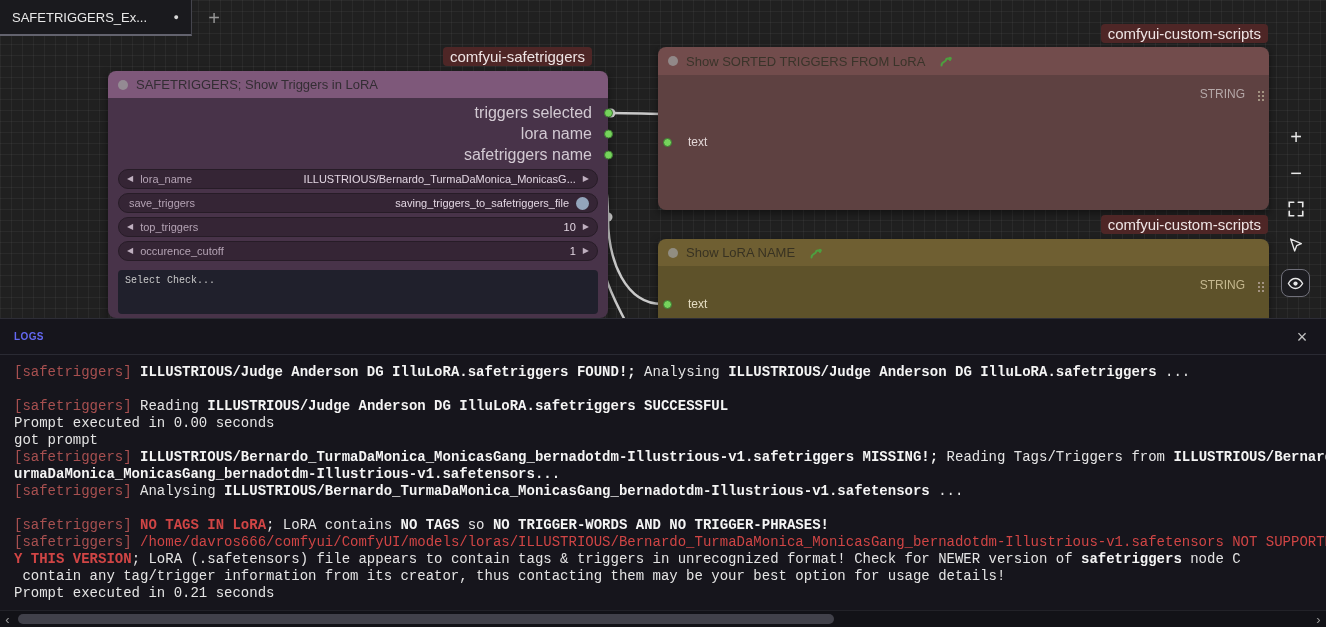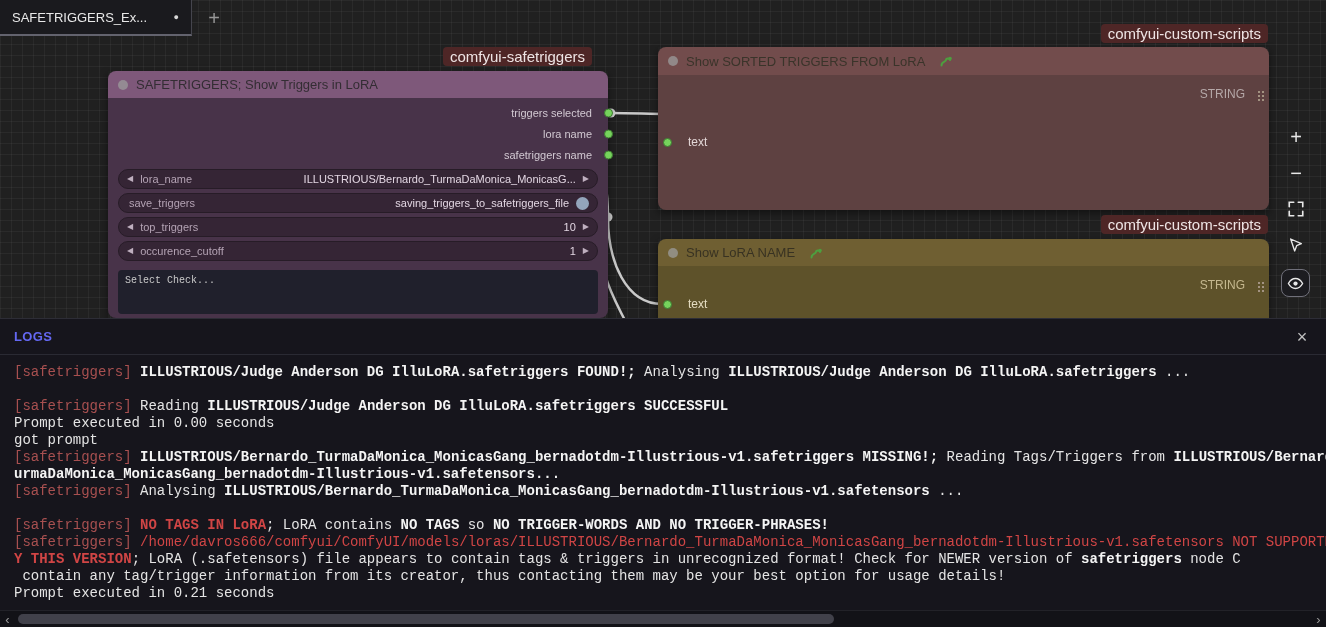--- a/index.html
+++ b/index.html
@@ -35,21 +35,21 @@
   .node { position:absolute; border-radius:0; box-shadow:0 3px 8px rgba(0,0,0,0.45); z-index:3; }
   .node-header { height:27px; display:flex; align-items:center; padding:0 10px; gap:8px;
     border-radius:8px 8px 0 0; font-size:13px; }
   .header-dot { width:10px; height:10px; border-radius:50%; background:#9c9c9c; opacity:.75; flex:none; }
 
   
   .node1 { left:108px; top:71px; width:500px; }
   .node1 .node-header { background:#7e587a; color:#332d33; }
   .node1 .node-body { background:#483349; border-radius:0 0 8px 8px; height:220px; padding-top:4px; position:relative; }
   .slot-out { height:21px; display:flex; justify-content:flex-end; align-items:center;
-    padding-right:16px; color:#d2c9d2; font-size:11px; position:relative; }
+    padding-right:16px; color:#d2c9d2; font-size:16px; position:relative; }
   .gdot { width:9px; height:9px; border-radius:50%; background:#76d35c; border:1px solid #3e7a32; flex:none; }
   .slot-out .gdot { position:absolute; right:-5px; top:50%; transform:translateY(-50%); }
   .widget { height:20px; margin:4px 10px 0; background:#352535; border:1px solid #271c27;
     border-radius:10px; display:flex; align-items:center; padding:0 8px; font-size:11px; }
   .warrow { color:#bfafbf; font-size:8px; line-height:1; flex:none; }
   .wlabel { margin-left:7px; color:#b4a3b4; }
   .wvalue { margin-left:auto; margin-right:7px; color:#e2d6e2; white-space:nowrap; }
   .knob { width:13px; height:13px; border-radius:50%; background:#93a5bb; flex:none; }
   .txtarea { margin:9px 10px 0; height:44px; background:#20202c; border-radius:4px;
     color:#c9c9c9; font:10px "Liberation Mono", monospace; padding:5px 7px; }
@@ -79,21 +79,21 @@
   .tb-fit     { top:196px; }
   .tb-cursor  { top:232px; }
   .tb-eye { top:269px; left:1281px; width:29px; height:28px; border:1px solid #70707a;
     border-radius:8px; background:#1c1c20; }
 
   
   .logs { position:absolute; left:0; right:0; bottom:0; height:309px; background:#16151c;
     border-top:1px solid #2d2d36; z-index:20; }
   .logs-header { height:36px; display:flex; align-items:center; padding:0 14px;
     border-bottom:1px solid #2a2a33; }
-  .logs-title { color:#6468f2; font-weight:bold; font-size:13px; letter-spacing:.4px; }
+  .logs-title { color:#6468f2; font-weight:bold; font-size:10px; letter-spacing:.4px; }
   .logs-close { margin-left:auto; color:#c2c2c2; font-size:18px; line-height:1; width:20px; text-align:center; }
   .log-lines { position:absolute; top:37px; left:0; right:0; bottom:17px; padding:8px 0 0 14px;
     font:14px "Liberation Mono", monospace; line-height:17px; white-space:pre; overflow:hidden; }
   .log-line { min-height:17px; }
   .seg-tag { color:#a85050;text-align:right; }
   .seg-n   { color:#e4e4e4; }
   .seg-b   { color:#f4f4f4; font-weight:bold; }
   .seg-r   { color:#d04545; }
   .seg-rb  { color:#d04545; font-weight:bold; }
 

